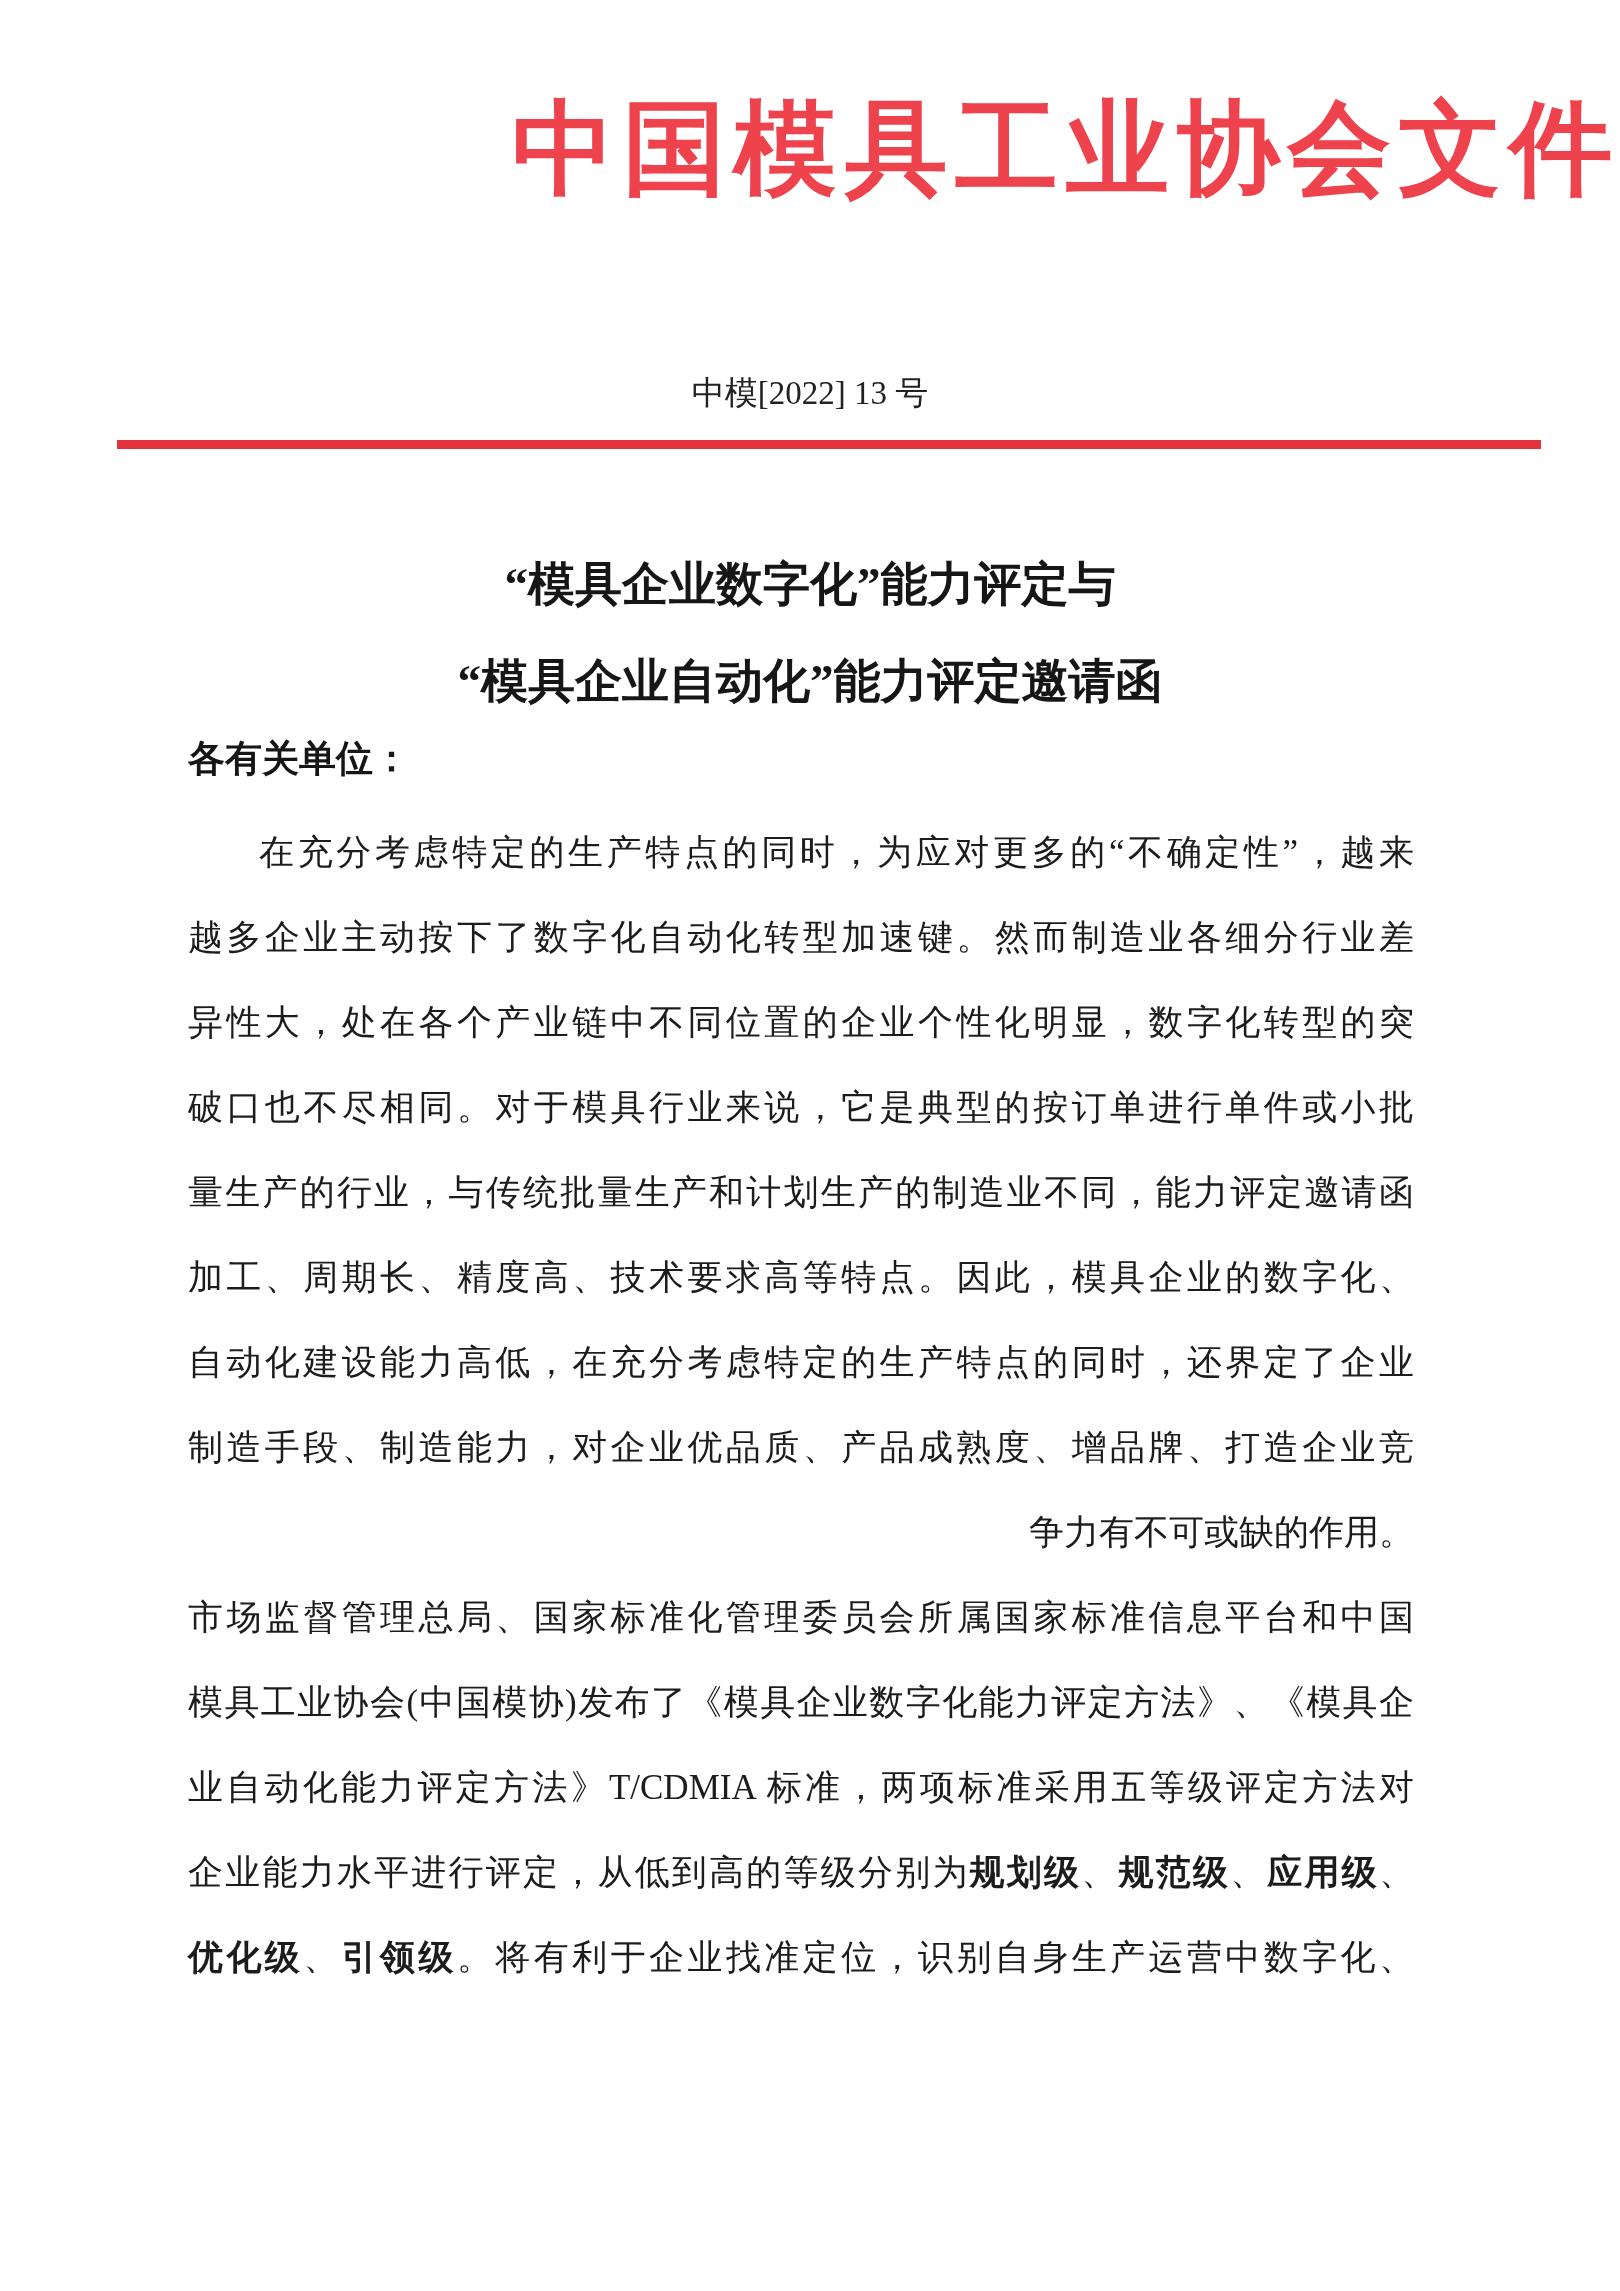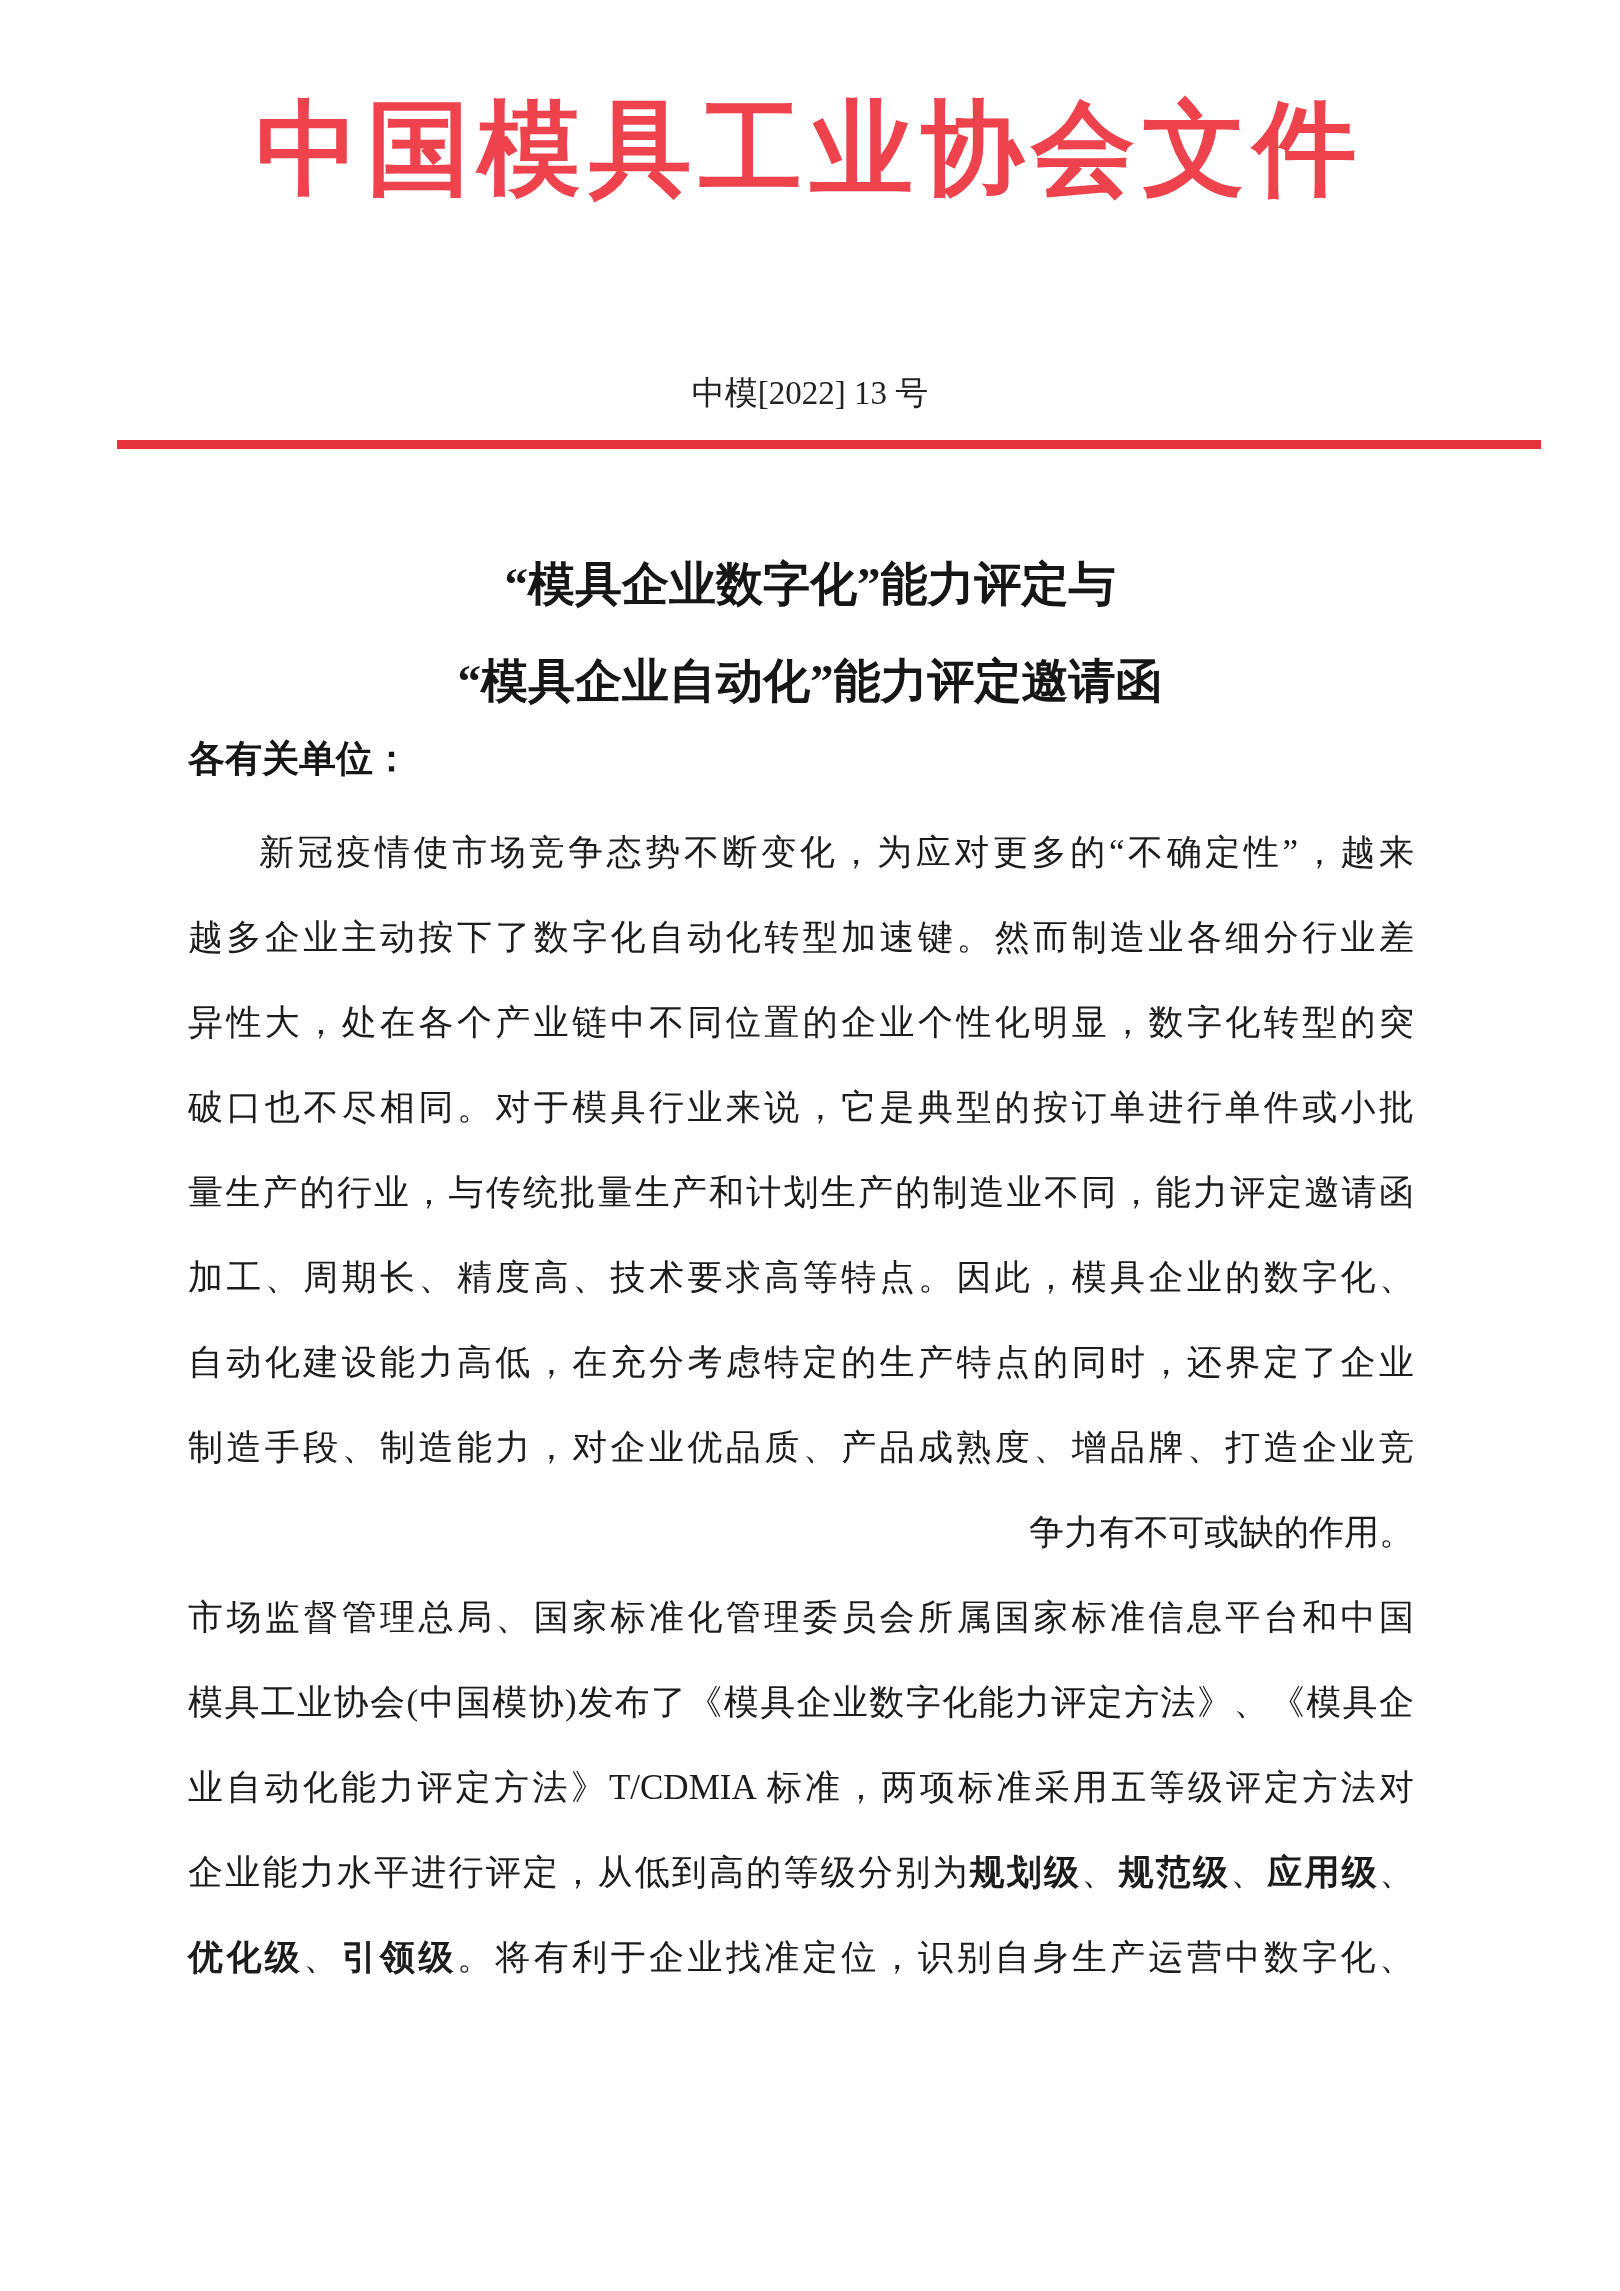--- a/index.html
+++ b/index.html
@@ -14,21 +14,21 @@
     background: #ffffff;
     overflow: hidden;
     font-family: "Liberation Serif", "DejaVu Serif", serif;
     color: #1c1c1c;
   }
   .org-title {
     position: absolute;
     top: 86px;
     left: 0;
     width: 100%;
-    text-align: center;
+    text-align: right;
     font-size: 103px;
     font-weight: bold;
     letter-spacing: 7.8px;
     color: #ee434d;
     line-height: 127px;
     white-space: nowrap;
   }
   .doc-number {
     position: absolute;
     top: 355px;
@@ -103,21 +103,21 @@
   <div class="red-rule"></div>
 
   <div class="subject">
     <div>“模具企业数字化”能力评定与</div>
     <div>“模具企业自动化”能力评定邀请函</div>
   </div>
 
   <div class="salutation">各有关单位：</div>
 
   <div class="body-text" id="body-text">
-      <div class="body-line indent justify"><span class="seg">新冠疫情使市场竞争态势不断变化，为应对更多的“不确定性”，越来</span></div>
+      <div class="body-line indent justify"><span class="seg">在充分考虑特定的生产特点的同时，为应对更多的“不确定性”，越来</span></div>
       <div class="body-line justify"><span class="seg">越多企业主动按下了数字化自动化转型加速键。然而制造业各细分行业差</span></div>
       <div class="body-line justify"><span class="seg">异性大，处在各个产业链中不同位置的企业个性化明显，数字化转型的突</span></div>
       <div class="body-line justify"><span class="seg">破口也不尽相同。对于模具行业来说，它是典型的按订单进行单件或小批</span></div>
       <div class="body-line justify"><span class="seg">量生产的行业，与传统批量生产和计划生产的制造业不同，能力评定邀请函</span></div>
       <div class="body-line justify"><span class="seg">加工、周期长、精度高、技术要求高等特点。因此，模具企业的数字化、</span></div>
       <div class="body-line justify"><span class="seg">自动化建设能力高低，在充分考虑特定的生产特点的同时，还界定了企业</span></div>
       <div class="body-line justify"><span class="seg">制造手段、制造能力，对企业优品质、产品成熟度、增品牌、打造企业竞</span></div>
       <div class="body-line"><span class="seg">争力有不可或缺的作用。</span></div>
       <div class="body-line justify"><span class="seg">市场监督管理总局、国家标准化管理委员会所属国家标准信息平台和中国</span></div>
       <div class="body-line justify"><span class="seg">模具工业协会(中国模协)发布了《模具企业数字化能力评定方法》、《模具企</span></div>

